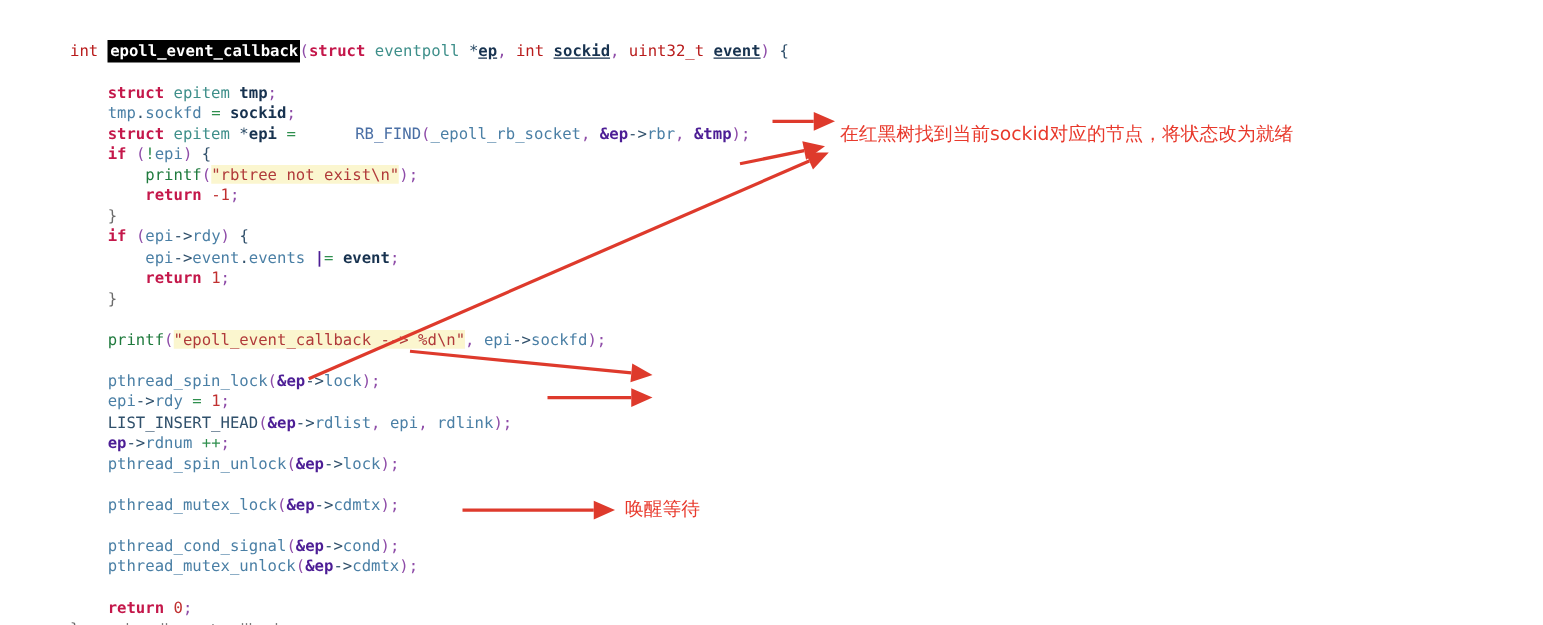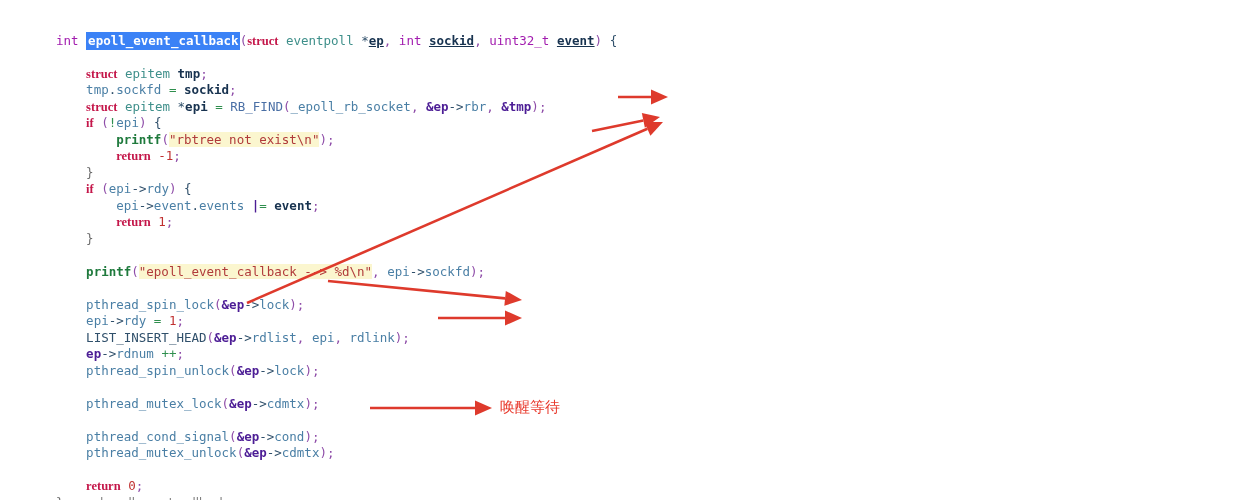--- a/index.html
+++ b/index.html
@@ -20,35 +20,35 @@
     font-size:12.5px;
     line-height:16.5px;
     white-space:pre;
     letter-spacing:0px;
     z-index:2;
   }
   .ln{height:16.5px;white-space:pre;}
   .ln.blank{height:16.5px;}
 
   
-  .kw      {color:#a21caf;}                 
-  .kw-b    {color:#c4174a;font-weight:bold;font-family:Liberation Serif, serif;} 
-  .kw-g    {color:#1f7a3d;font-weight:bold;} 
+  .kw      {color:#b91c1c;}                 
+  .kw-b    {color:#c4174a;font-weight:bold;} 
+  .kw-g    {color:#1f7a3d;font-weight:normal;} 
   .typ     {color:#3e8f8a;text-align:right;}                  
   .id      {color:#4a7fa5;}                  
   .var     {color:#17324f;font-weight:bold;} 
   .var-u   {color:#17324f;font-weight:bold;text-decoration:underline;}
   .teal-b  {color:#4c1d95;font-weight:bold;} 
-  .fn      {color:#4a6fa5;}                  
+  .fn      {color:#4a6fa5;margin-left:40px;}                  
   .punct   {color:#8e4ca8;}                  
   .num     {color:#c03030;}                  
   .op      {color:#2f8f4e;}                  
   .str     {color:#b03a3a;background:#fbf6cf;} 
   .plain   {color:#30506b;}
-  .name-hl {background:#3b82f6;color:#ffffff;font-weight:bold;padding:1px 1px 2px 2px;}
+  .name-hl {background:#000000;color:#ffffff;font-weight:bold;padding:1px 1px 2px 2px;}
   .cmt-end {
     font-family:"DejaVu Sans","Liberation Sans",sans-serif;
     font-size:11.5px;color:#7a7a7a;
   }
   .brace-grey{color:#6b6b6b;}
 
   
   .anno{
     position:absolute;
     font-family:"DejaVu Sans","Liberation Sans",sans-serif;
@@ -91,15 +91,16 @@
       <g>
         <line x1="438" y1="318" x2="505" y2="318" stroke="#de3a2c" stroke-width="2.6" stroke-linecap="butt"></line>
         <polygon points="522,318 505,325.5 505,310.5" fill="#de3a2c"></polygon>
       </g>
       <g>
         <line x1="370" y1="408" x2="475" y2="408" stroke="#de3a2c" stroke-width="2.6" stroke-linecap="butt"></line>
         <polygon points="492,408 475,415.5 475,400.5" fill="#de3a2c"></polygon>
       </g>
     </svg>
 
+  <div class="anno" id="anno1">在红黑树找到当前sockid对应的节点，将状态改为就绪</div>
   <div class="anno" id="anno3">唤醒等待</div>
 
 </div>
 
 </body></html>

